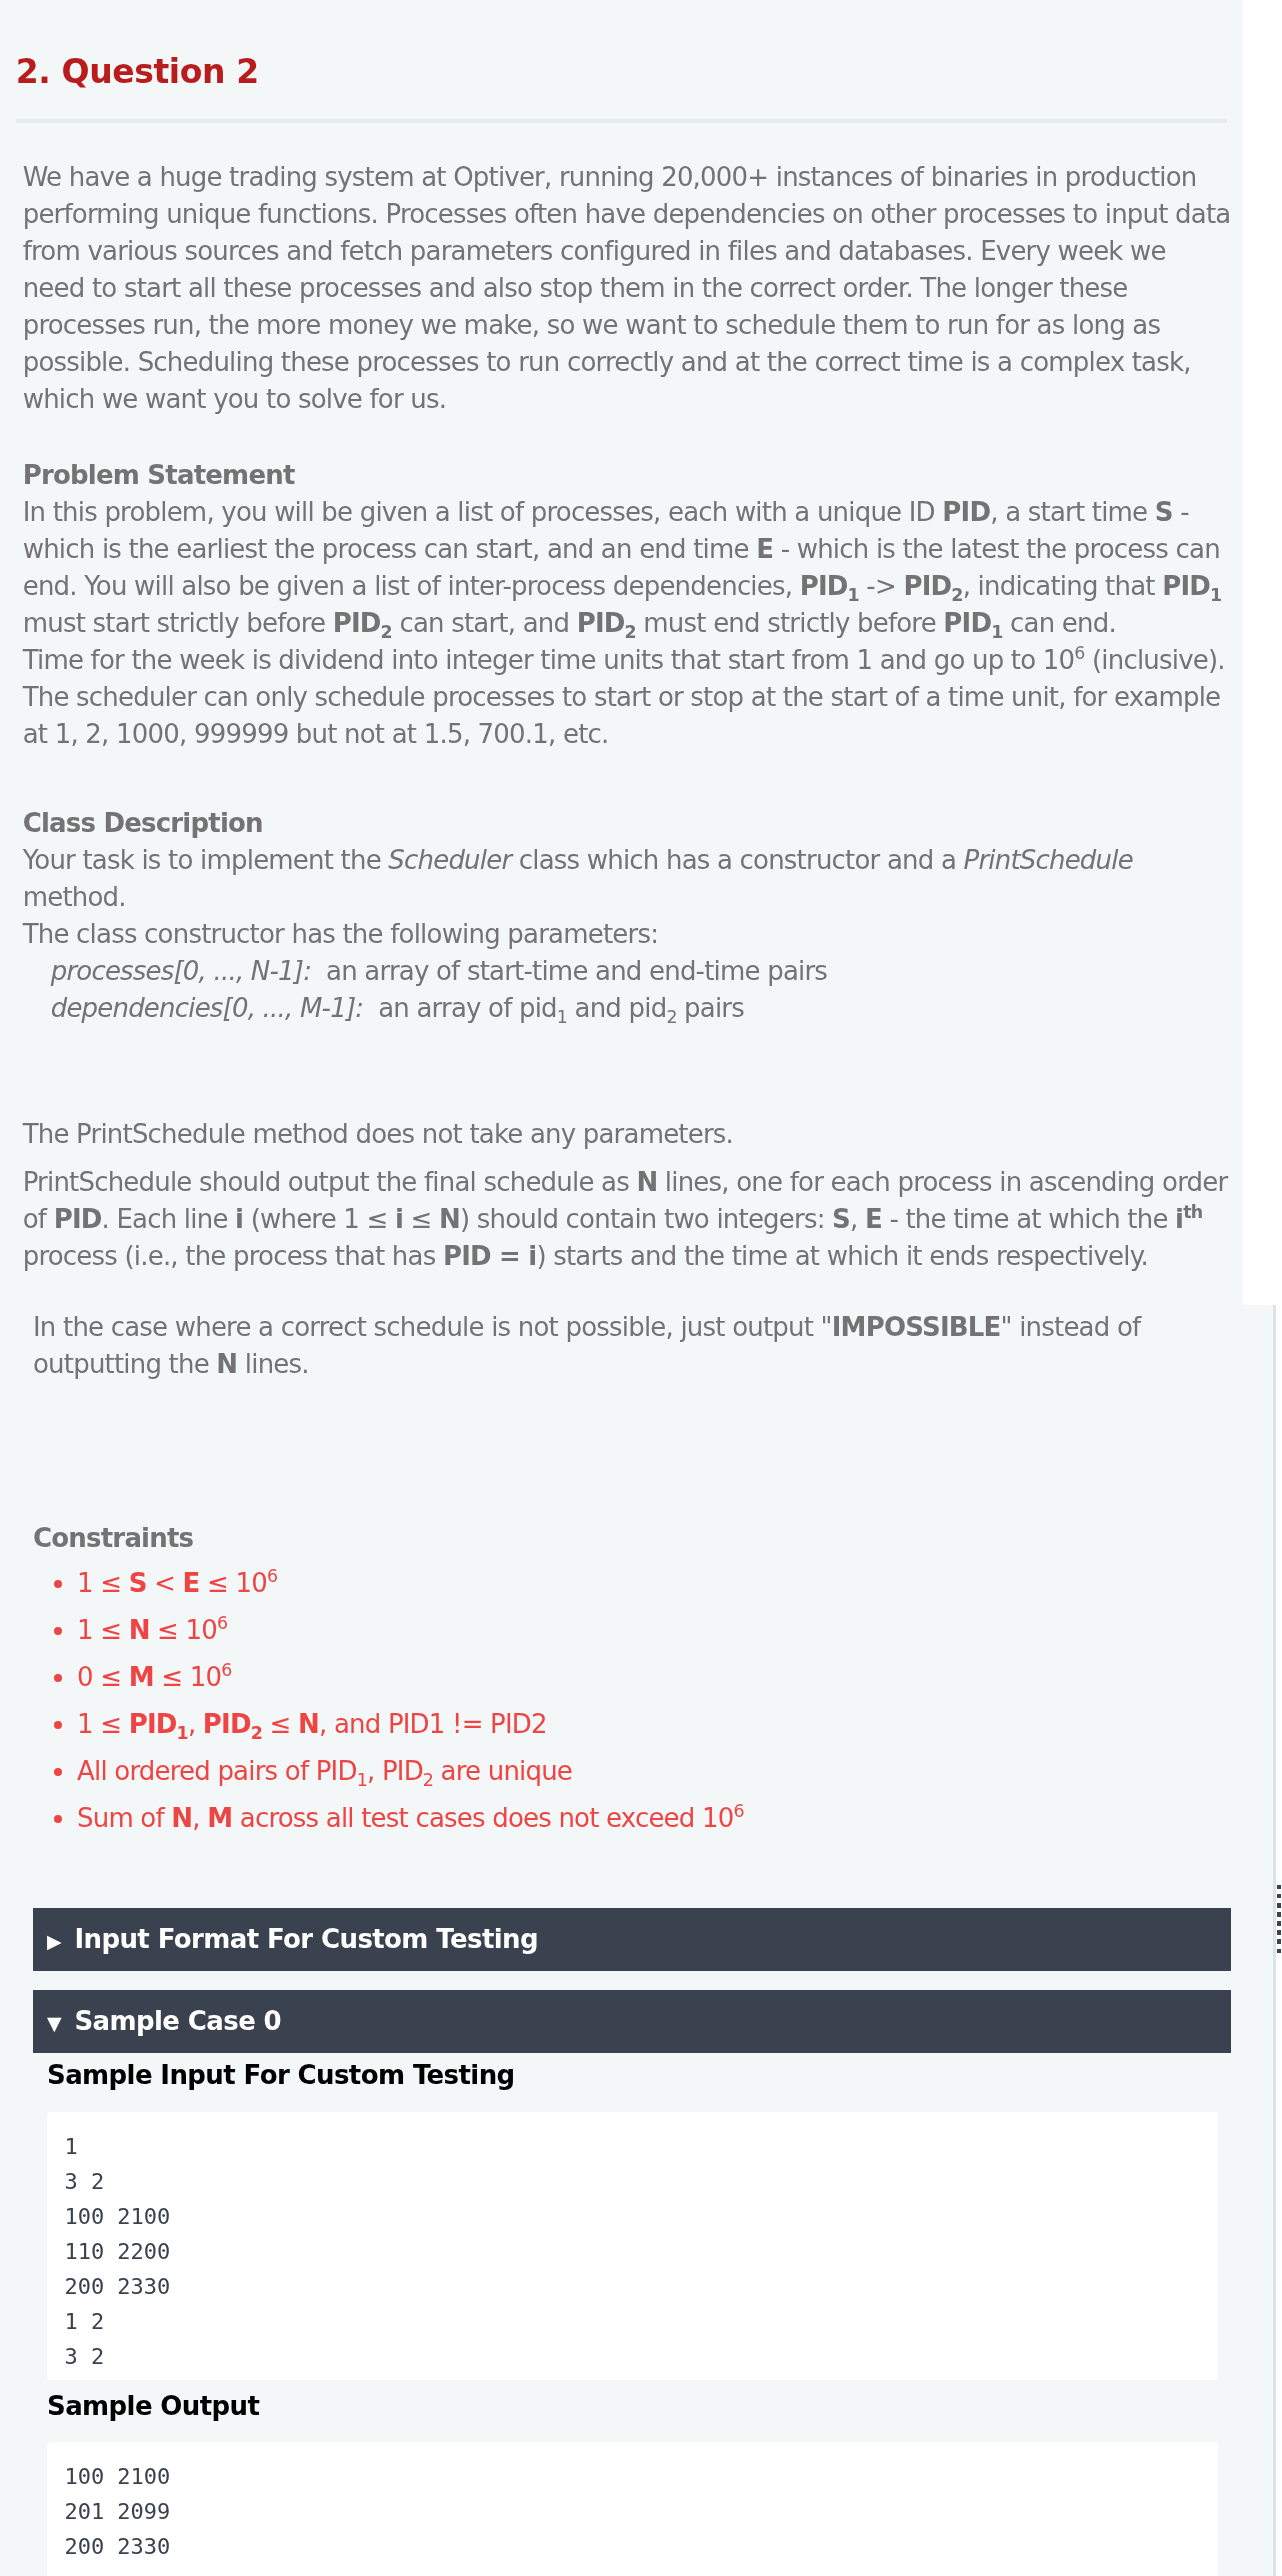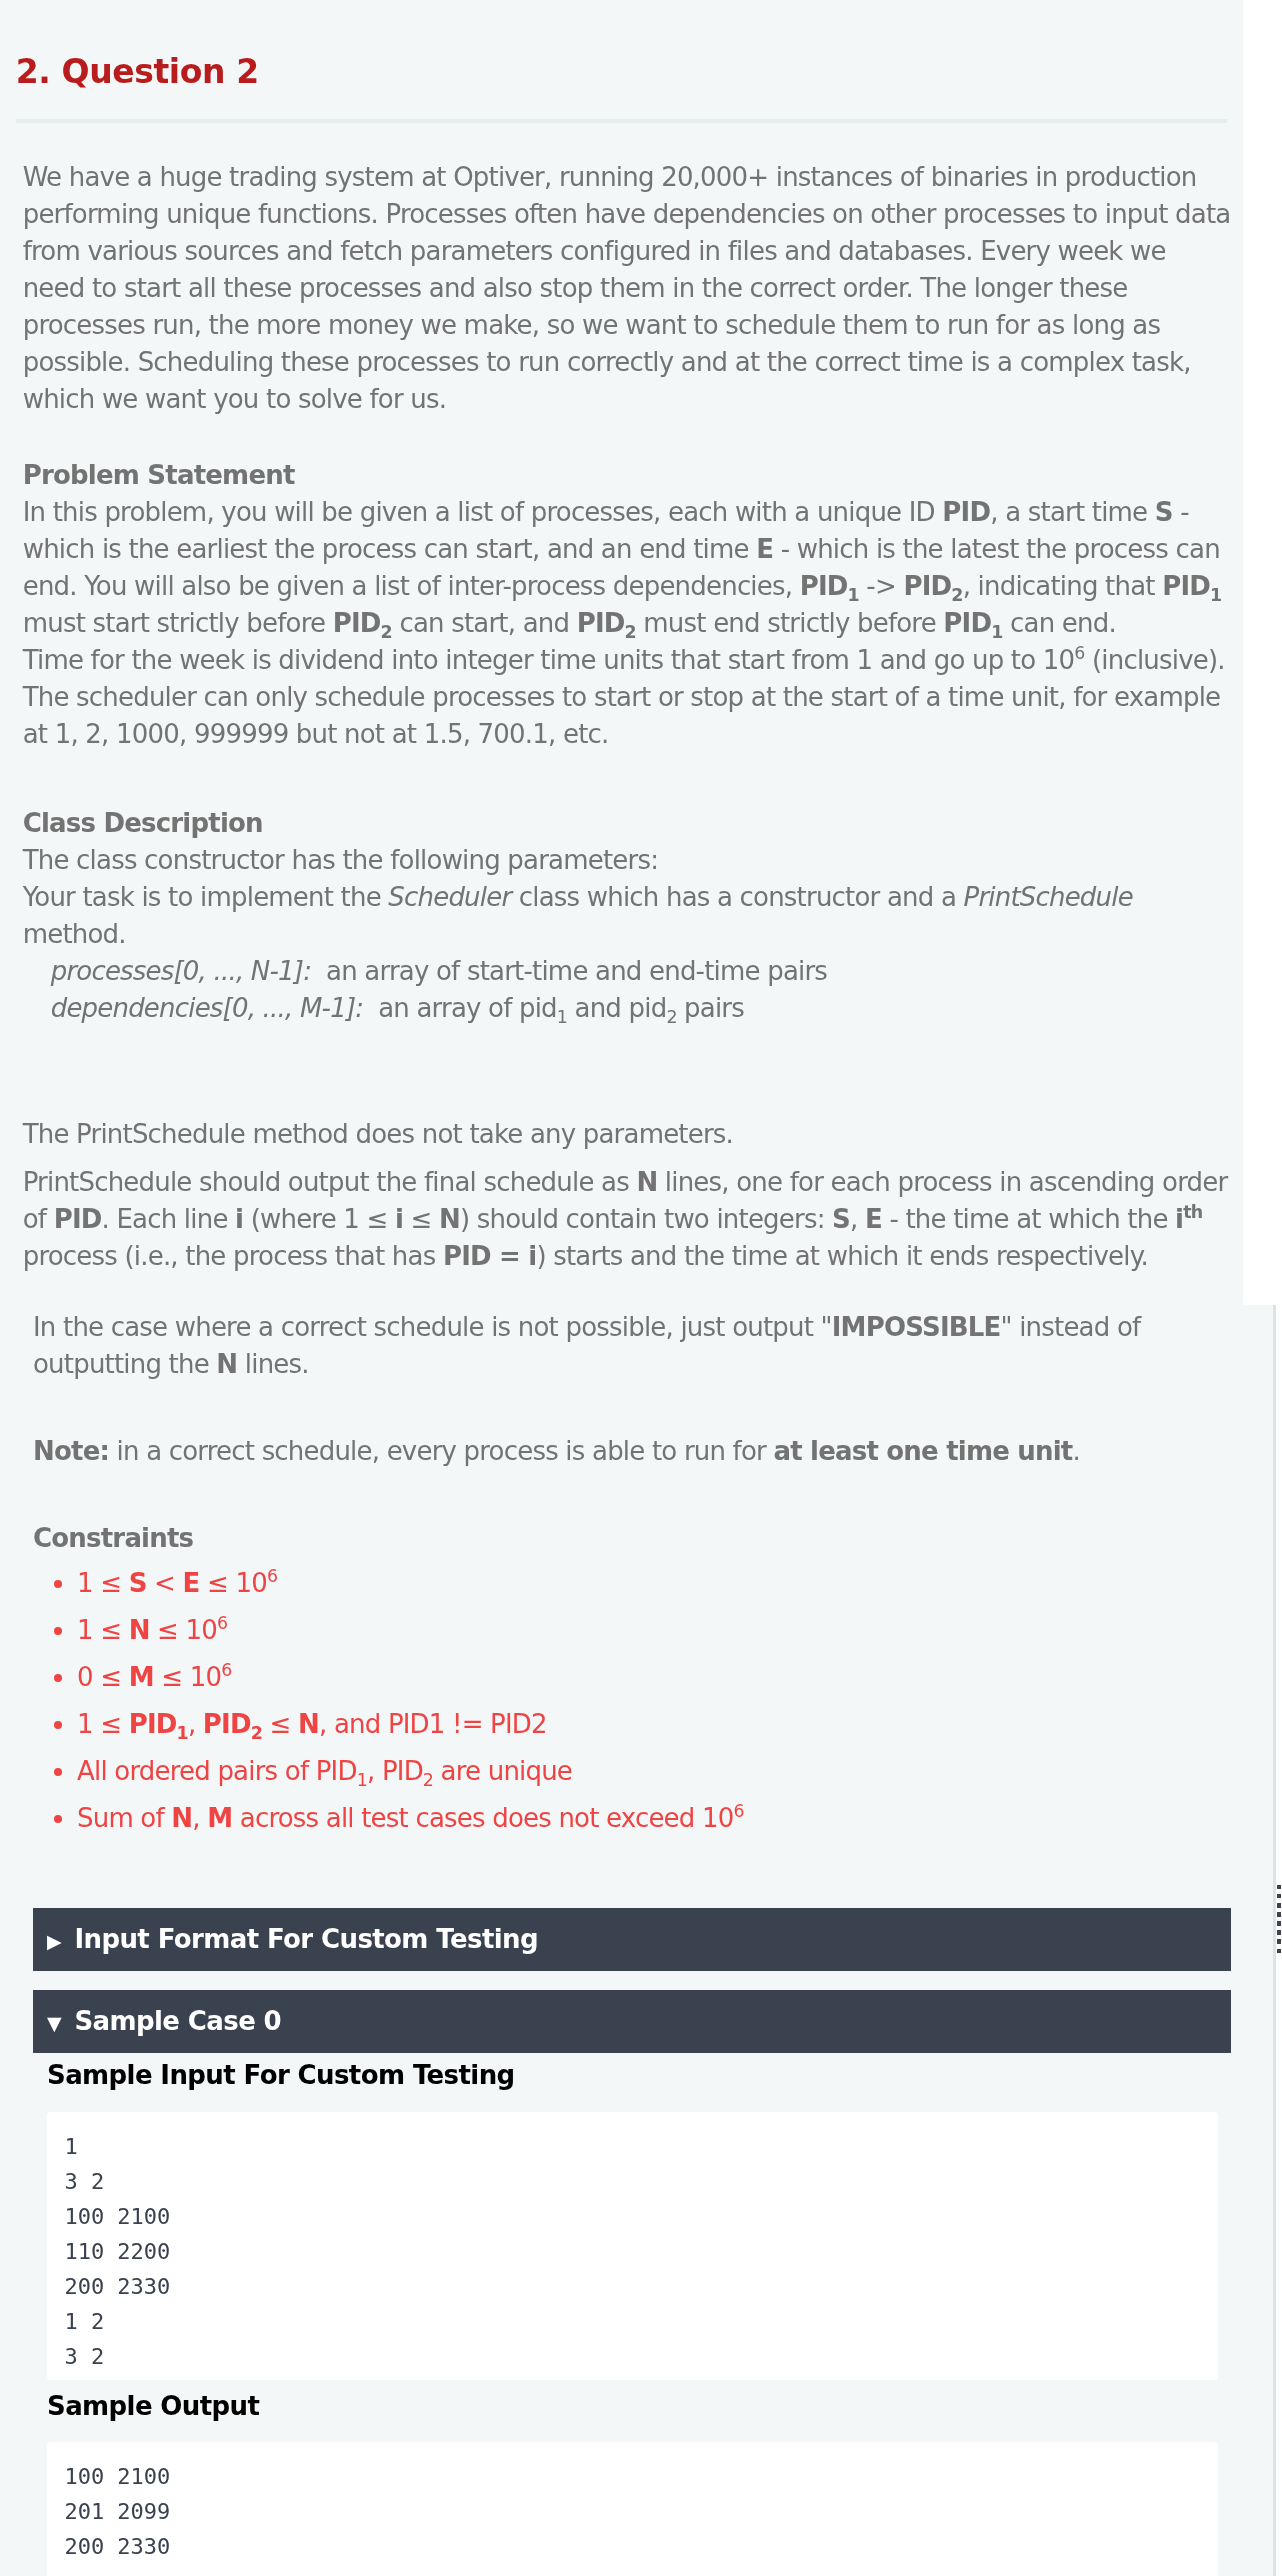--- a/index.html
+++ b/index.html
@@ -82,35 +82,34 @@
 
   <div class="txt" style="top:457px;">
     <div class="heading">Problem Statement</div>
     <div><span>In this problem, you will be given a list of processes, each with a unique ID </span><b>PID</b><span>, a start time </span><b>S</b><span> - which is the earliest the process can start, and an end time </span><b>E</b><span> - which is the latest the process can end. You will also be given a list of inter-process dependencies, </span><b><span>PID</span><sub>1</sub></b><span> -&gt; </span><b><span>PID</span><sub>2</sub></b><span>, indicating that </span><b><span>PID</span><sub>1</sub></b><span> must start strictly before </span><b><span>PID</span><sub>2</sub></b><span> can start, and </span><b><span>PID</span><sub>2</sub></b><span> must end strictly before </span><b><span>PID</span><sub>1</sub></b><span> can end.</span></div>
     <div><span>Time for the week is dividend into integer time units that start from 1 and go up to 10</span><sup>6</sup><span> (inclusive).</span></div>
     <div>The scheduler can only schedule processes to start or stop at the start of a time unit, for example at 1, 2, 1000, 999999 but not at 1.5, 700.1, etc.</div>
   </div>
 
   <div class="txt" style="top:805px;">
     <div class="heading">Class Description</div>
+    <div><span>Your task is to implement the </span><i>Scheduler</i><span> class which has a constructor and a </span><i>PrintSchedule</i><span> method.</span></div>
     <div>The class constructor has the following parameters:</div>
-    <div><span>Your task is to implement the </span><i>Scheduler</i><span> class which has a constructor and a </span><i>PrintSchedule</i><span> method.</span></div>
     <div class="indent"><i>processes[0, ..., N-1]:</i><span style="white-space:pre;">  an array of start-time and end-time pairs</span></div>
     <div class="indent"><i>dependencies[0, ..., M-1]:</i><span style="white-space:pre;">  an array of pid</span><sub>1</sub><span> and pid</span><sub>2</sub><span> pairs</span></div>
   </div>
 
   <div class="txt" style="top:1116px;">The PrintSchedule method does not take any parameters.</div>
 
   <div class="txt" style="top:1164px; width:1220px;"><span>PrintSchedule should output the final schedule as </span><b>N</b><span> lines, one for each process in ascending order of </span><b>PID</b><span>. Each line </span><b>i</b><span> (where 1 ≤ </span><b>i</b><span> ≤ </span><b>N</b><span>) should contain two integers: </span><b>S</b><span>, </span><b>E</b><span> - the time at which the </span><b><span>i</span><sup>th</sup></b><span> process (i.e., the process that has </span><b>PID = i</b><span>) starts and the time at which it ends respectively.</span></div>
 </div>
 
 <div class="panel-bottom">
   <div class="txt" style="top:4.4px; left:33px; width:1185px;"><span>In the case where a correct schedule is not possible, just output "</span><b>IMPOSSIBLE</b><span>" instead of outputting the </span><b>N</b><span> lines.</span></div>
 
-  <div class="txt" style="top:128px; left:33px;"><b>Note:</b><span> in a correct schedule, every process is able to run for </span><b>at least one time unit</b><span>.</span></div>
 
   <div class="txt heading" style="top:207px; left:33px;margin-top:8px;">Constraints</div>
 </div>
 
 <ul class="constraints">
   <li><span>1 ≤ </span><b>S</b><span> &lt; </span><b>E</b><span> ≤ 10</span><sup>6</sup></li>
   <li><span>1 ≤ </span><b>N</b><span> ≤ 10</span><sup>6</sup></li>
   <li><span>0 ≤ </span><b>M</b><span> ≤ 10</span><sup>6</sup></li>
   <li><span>1 ≤ </span><b><span>PID</span><sub>1</sub></b><span>, </span><b><span>PID</span><sub>2</sub></b><span> ≤ </span><b>N</b><span>, and PID1 != PID2</span></li>
   <li><span>All ordered pairs of PID</span><sub>1</sub><span>, PID</span><sub>2</sub><span> are unique</span></li>

